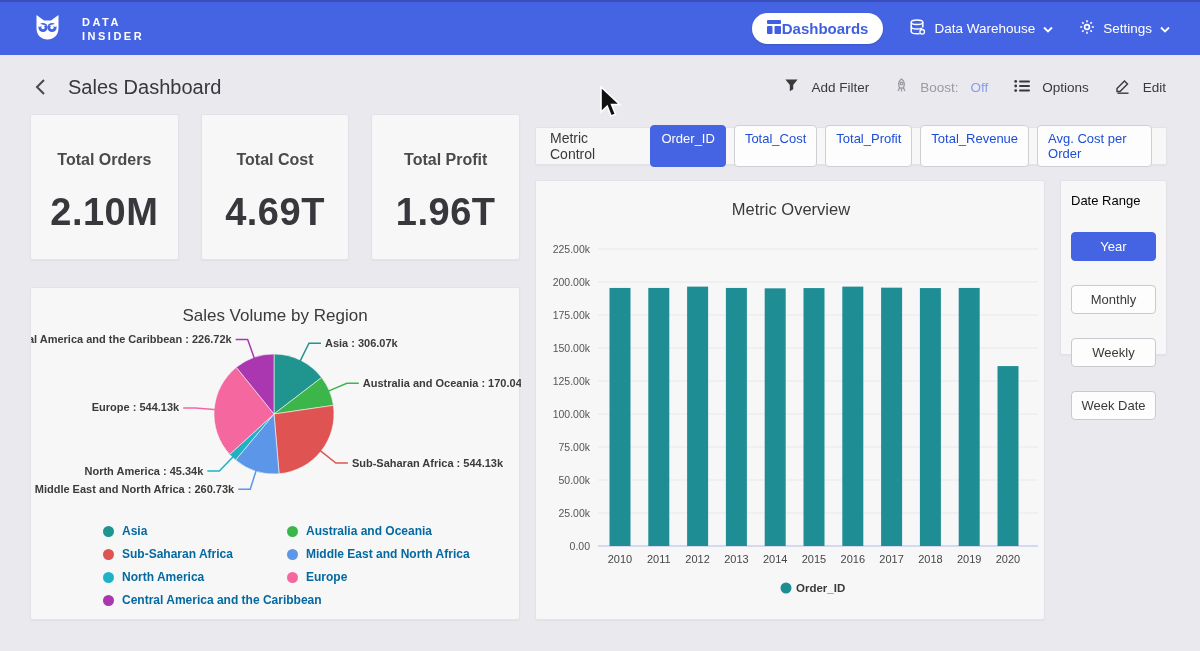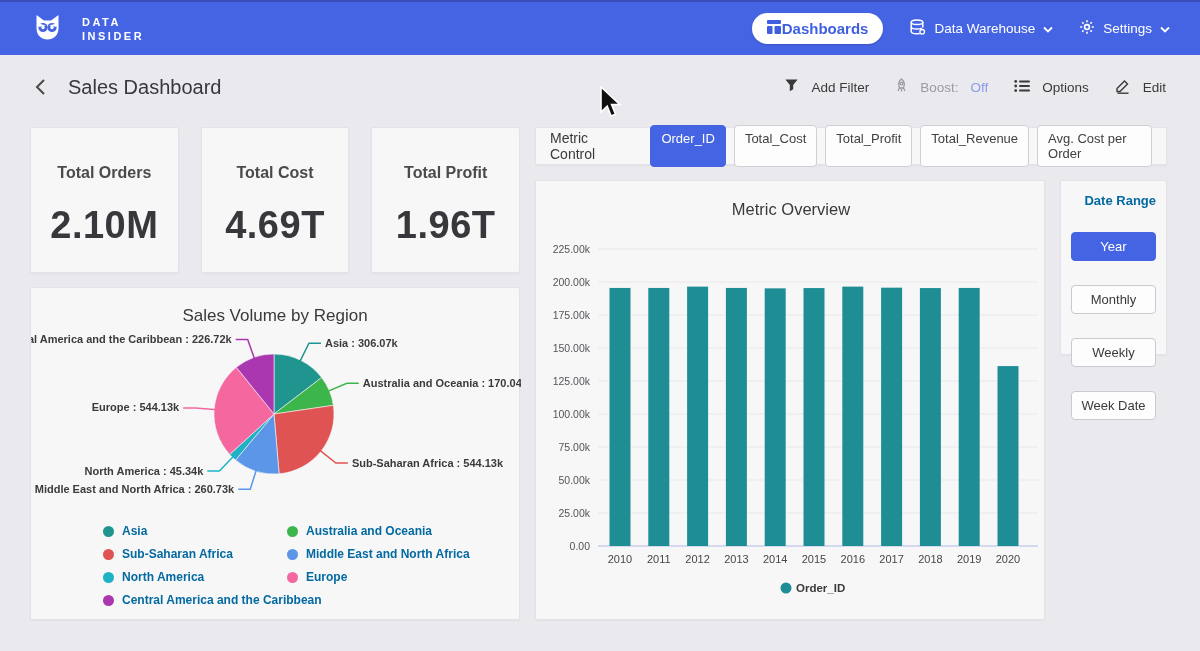--- a/index.html
+++ b/index.html
@@ -24,43 +24,43 @@
   .back-btn{display:flex;align-items:center;margin-right:22px;cursor:pointer;}
   .page-title{font-size:20px;font-weight:500;color:#37373c;}
   .header-tools{margin-left:auto;display:flex;align-items:center;gap:26px;}
   .tool{display:flex;align-items:center;gap:12px;font-size:13.5px;color:#3a3a3a;font-weight:500;cursor:pointer;}
   .tool .muted{color:#9a9aa2;}
   .tool .boost-state{color:#8b9ce8;}
 
   
   .card{position:absolute;background:#f7f7f8;border:1px solid #e2e2e8;border-radius:2px;
         box-shadow:0 1px 2px rgba(0,0,0,.04);box-sizing:border-box;}
-  .kpi-row{position:absolute;left:30px;top:127px;width:490px;display:flex;gap:22px;}
+  .kpi-row{position:absolute;left:30px;top:114px;width:490px;display:flex;gap:22px;}
   .kpi-card{position:relative;width:155px;height:146px;background:#f7f7f8;border:1px solid #e2e2e8;border-radius:2px;
             box-shadow:0 1px 2px rgba(0,0,0,.04);box-sizing:border-box;text-align:center;}
   .kpi-label{margin-top:36px;font-size:16px;font-weight:600;color:#4a4a4a;}
   .kpi-value{margin-top:22px;font-size:38px;font-weight:bold;color:#38383c;letter-spacing:.5px;}
 
   .pie-card{left:30px;top:287px;width:490px;height:333px;}
   .chart-title{text-align:center;font-size:17px;color:#3a3a3a;margin-top:18px;}
   .pie-legend{display:grid;grid-template-columns:184px auto;row-gap:9px;margin:2px 0 0 72px;}
   .legend-item{display:flex;align-items:center;gap:8px;white-space:nowrap;}
   .legend-dot{width:11px;height:11px;border-radius:50%;flex:0 0 11px;}
   .legend-label{font-size:12px;font-weight:bold;color:#0369a1;}
 
   .metric-bar{left:535px;top:127px;width:632px;height:38px;display:flex;align-items:center;gap:9px;padding:0 14px;}
   .metric-label{font-size:14px;color:#3a3a3a;margin-right:8px;}
   .chip{background:#fdfdfd;border:1px solid #cfcfd6;border-radius:4px;padding:5px 10px;font-size:13px;
-        color:#404040;cursor:pointer;line-height:15px;}
+        color:#1d4ed8;cursor:pointer;line-height:15px;}
   .chip.selected{background:#4564e4;border-color:#4564e4;color:#fff;}
 
   .bar-card{left:535px;top:180px;width:510px;height:440px;}
 
   .date-card{left:1060px;top:180px;width:107px;height:175px;padding:12px 10px;}
-  .date-label{font-size:13px;font-weight:700;color:#0369a1;text-align:right;}
+  .date-label{font-size:13px;font-weight:400;color:#000000;}
   .date-btn{width:100%;box-sizing:border-box;margin-top:24px;padding:6px 0;text-align:center;font-size:13px;
             color:#3a3a3a;background:#fdfdfd;border:1px solid #c9c9d0;border-radius:4px;cursor:pointer;
             font-family:"Liberation Sans",sans-serif;}
   .date-btn.selected{background:#4564e4;border-color:#4564e4;color:#fff;}
 
   .cursor{position:absolute;left:599px;top:86px;pointer-events:none;z-index:50;}
   svg text{font-family:"Liberation Sans",sans-serif;}
 </style>
 </head>
 <body>

